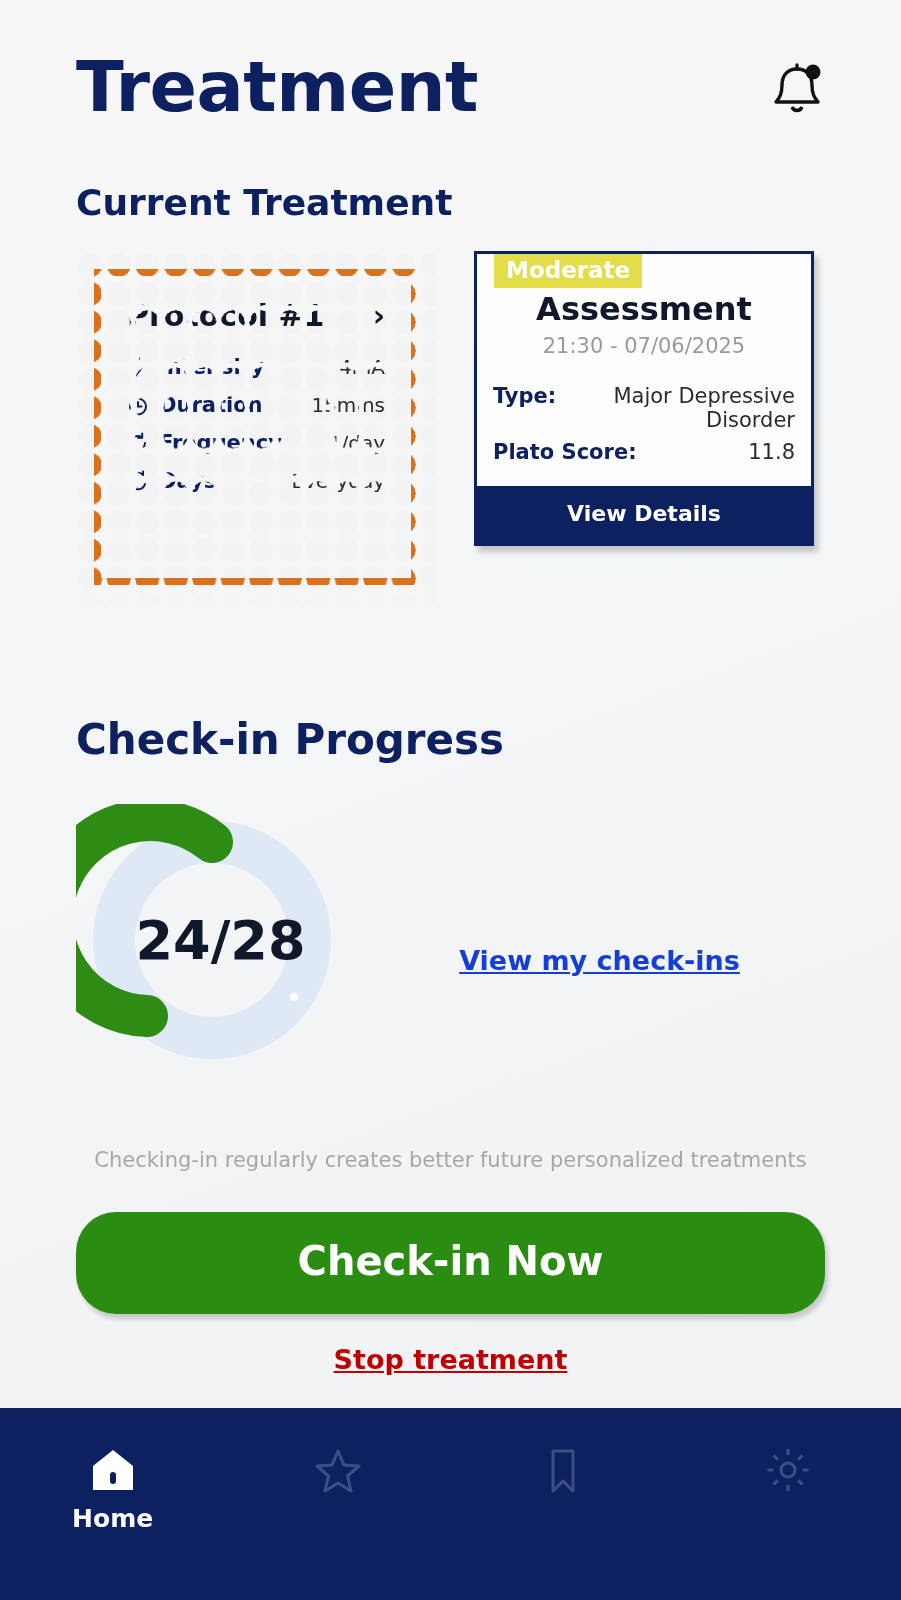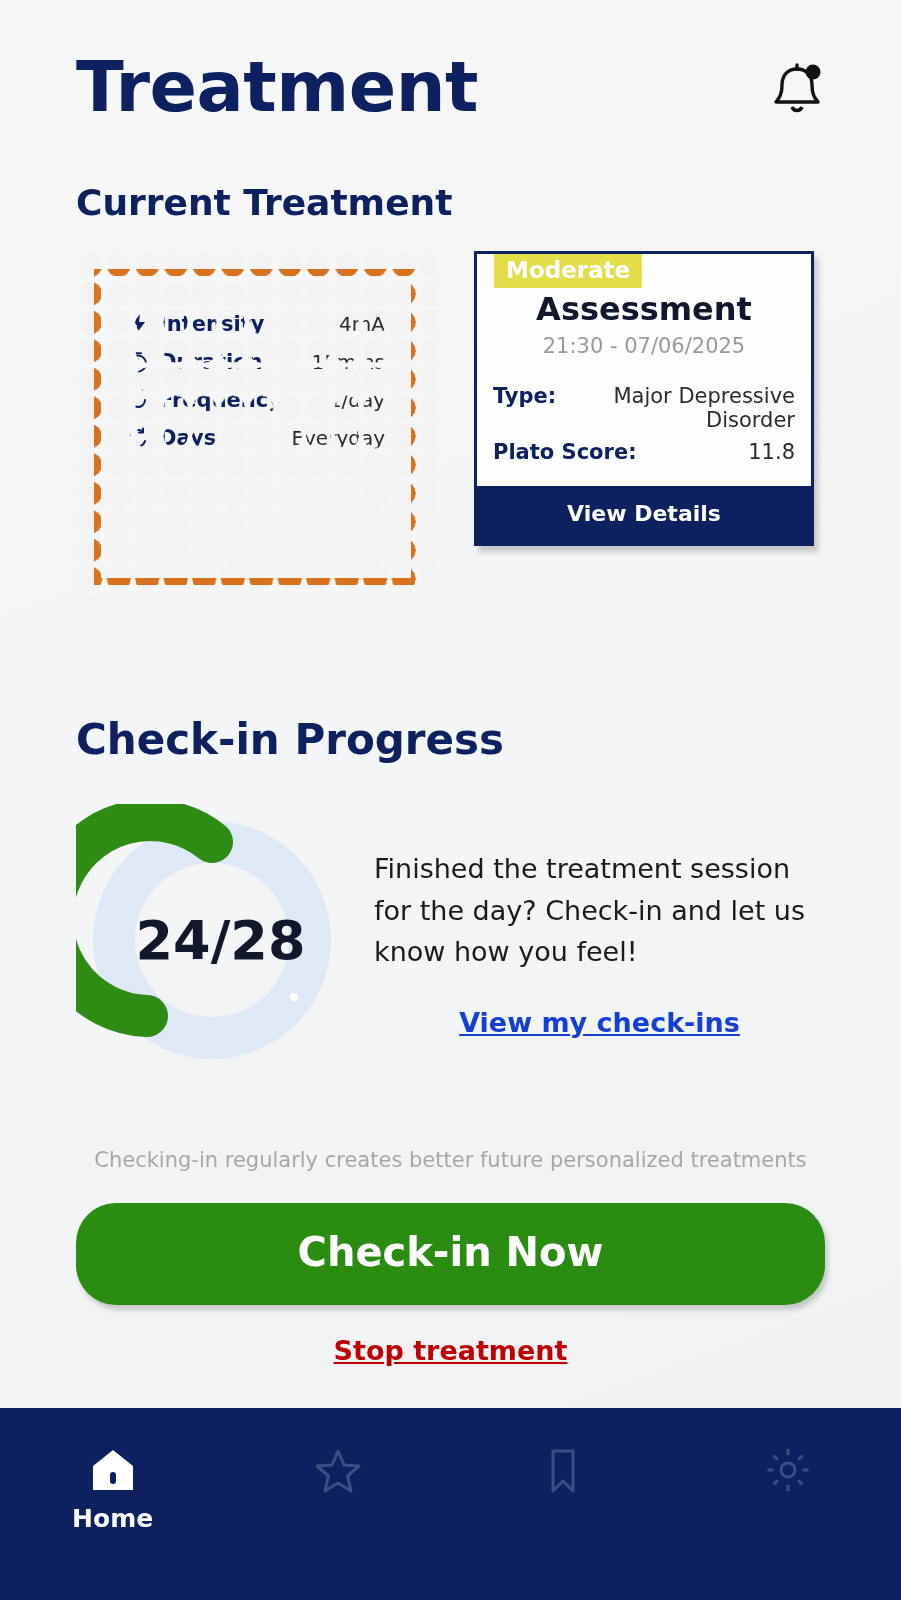--- a/index.html
+++ b/index.html
@@ -189,21 +189,21 @@
   }
   .hint {
     text-align: center;
     font-size: 21px;
     color: #a7a7a7;
     margin-top: 72px;
   }
   .cta {
     display: block;
     width: 100%;
-    margin-top: 31px;
+    margin-top: 40px;
     background: #2a8c11;
     color: #ffffff;
     border: none;
     border-radius: 40px;
     font-family: "DejaVu Sans", sans-serif;
     font-size: 40px;
     font-weight: 700;
     padding: 26px 0 30px 0;
     box-shadow: 3px 5px 5px rgba(0,0,0,0.18);
     cursor: pointer;
@@ -255,20 +255,24 @@
         </span>
       </div>
     </div>
 
     <div class="section-title">Current Treatment</div>
 
     <div class="cards-row">
 
       <div class="stamp-card">
         <div class="stamp-inner">
+          <div class="protocol-head">
+            <div class="protocol-name">Protocol #1</div>
+            <div class="chev">›</div>
+          </div>
 
           <div class="spec-row">
             <div class="spec-label">
               <span class="spec-icon">
                 <svg width="22" height="22" viewBox="0 0 22 22">
                     <path d="M13 1 L5 12 h5 l-1 9 L18 9 h-6 z" fill="#0d2060"></path>
                   </svg>
               </span>
               <span>Intensity</span>
             </div>
@@ -343,21 +347,20 @@
       <div class="gauge">
         <svg width="272" height="272" viewBox="0 0 272 272">
           <circle cx="136" cy="136" r="98" fill="none" stroke="#dfe8f5" stroke-width="42"></circle>
           <path d="M 136 38 A 98 98 0 1 0 71 212" fill="none" stroke="#2e8b14" stroke-width="42" stroke-linecap="round"></path>
           <circle cx="218" cy="193" r="4" fill="#ffffff"></circle>
         </svg>
         <div class="gauge-label">24/28</div>
       </div>
 
       <div class="progress-text">
-        <div class="progress-copy">Finished the treatment session for the day? Check-in and let us know how you feel!</div>
         <a class="checkins-link" href="#">View my check-ins</a>
       </div>
     </div>
 
     <div class="hint">Checking-in regularly creates better future personalized treatments</div>
 
     <button class="cta">Check-in Now</button>
 
     <a class="stop-link" href="#">Stop treatment</a>
   </div>

